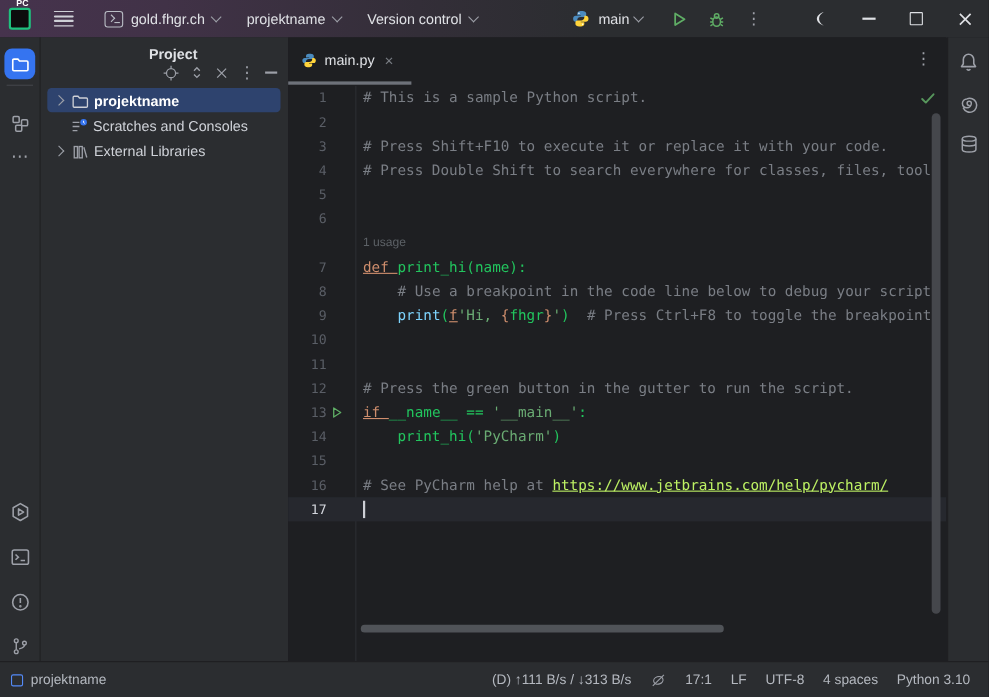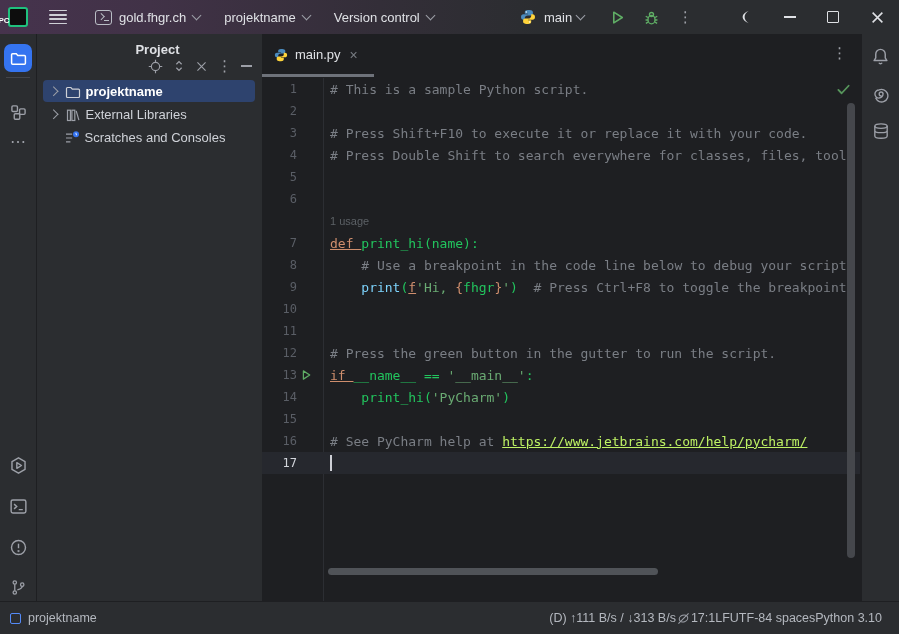--- a/index.html
+++ b/index.html
@@ -6,21 +6,21 @@
   #window{position:relative;width:899px;height:634px;background:#1e1f22;overflow:hidden;
           font-family:"Liberation Sans",sans-serif;color:#dfe1e5;font-size:13px;-webkit-font-smoothing:antialiased;}
   svg{display:block}
 
   
   .topbar{position:absolute;top:0;left:0;right:0;height:34px;
           background:linear-gradient(90deg,#46334d 0px,#413247 150px,#332e38 380px,#2b2d30 540px,#2b2d30 100%);
           display:flex;align-items:center;}
   .tb-left{display:flex;align-items:center;padding-left:8px;}
   .pc-logo{width:20px;height:20px;border:2px solid #1fc17e;border-radius:3px;background:#0d0d0d;
-           display:flex;flex-direction:row;align-items:flex-end;justify-content:center;box-sizing:border-box;gap:28px;}
+           display:flex;flex-direction:column;align-items:flex-end;justify-content:center;box-sizing:border-box;gap:28px;}
   .pc-logo .pc-t{font-size:8px;font-weight:bold;color:#fff;line-height:8px;letter-spacing:0;}
   .pc-logo .pc-u{width:7px;height:2px;background:#fff;margin-top:1px;}
   .burger{margin-left:17px;display:flex;flex-direction:column;gap:2.5px;padding:4px;}
   .burger i{display:block;width:18px;height:1.8px;background:#ced0d6;border-radius:1px;}
   .menu-btn{display:flex;align-items:center;gap:7px;margin-left:24px;color:#dfe1e5;}
   .chev{width:6px;height:6px;border-right:1.6px solid #9da0a8;border-bottom:1.6px solid #9da0a8;
         transform:rotate(45deg);margin-top:-4px;flex:none;}
   .term-ico{width:17px;height:15px;border:1.4px solid #b9bdc5;border-radius:3px;position:relative;box-sizing:border-box;flex:none;}
   .term-ico .a{position:absolute;left:3px;top:3px;width:3.5px;height:3.5px;border-right:1.3px solid #b9bdc5;border-top:1.3px solid #b9bdc5;transform:rotate(45deg);}
   .term-ico .b{position:absolute;right:2.5px;bottom:2.5px;width:4.5px;height:1.3px;background:#b9bdc5;}
@@ -83,21 +83,21 @@
 
   
   .rightstripe{position:absolute;top:34px;right:0;width:38px;bottom:32px;background:#2b2d30;border-left:1px solid #1e1f22;
                display:flex;flex-direction:column;align-items:center;padding-top:13px;gap:19px;box-sizing:border-box;}
 
   
   .statusbar{position:absolute;left:0;right:0;bottom:0;height:32px;background:#2b2d30;border-top:1px solid #1e1f22;
              display:flex;align-items:center;font-size:12.5px;color:#b4b8bf;}
   .sb-left{display:flex;align-items:center;gap:7px;margin-left:10px;}
   .sb-proj-ico{width:9px;height:9px;border:1.6px solid #548af7;border-radius:2px;}
-  .sb-right{margin-left:auto;display:flex;align-items:center;padding-right:17px;}
+  .sb-right{margin-left:auto;display:flex;align-items:center;gap:17px;padding-right:17px;}
   .sb-item{white-space:nowrap;}
 </style>
 </head>
 <body>
 
 <div id="window">
 
   <div class="topbar">
     <div class="tb-left">
       <div class="pc-logo">
@@ -255,44 +255,44 @@
     <div class="pp-tree" id="tree">
         <div class="tree-row selected">
           <span class="sel"></span>
           <span class="t-chev"></span>
           <span class="t-ico">
             <svg width="16" height="16" viewBox="0 0 16 16">
               <path d="M1.5 4.5c0-.6.4-1 1-1h3.4l1.4 1.6h6.2c.6 0 1 .4 1 1v6.4c0 .6-.4 1-1 1h-11c-.6 0-1-.4-1-1z" fill="none" stroke="#ced0d6" stroke-width="1.2"></path>
             </svg>
           </span>
           <span class="t-label">projektname</span>
-        </div>
-        <div class="tree-row">
-          <span class="t-chev"></span>
-          <span class="t-ico">
-            <svg width="16" height="16" viewBox="0 0 16 16" fill="none" stroke="#9da0a8" stroke-width="1.2">
-              <rect x="2.5" y="3.2" width="2.9" height="10.3"></rect>
-              <rect x="6.9" y="3.2" width="2.9" height="10.3"></rect>
-              <path d="M11.2 3.9l2.7 9.3"></path>
-            </svg>
-          </span>
-          <span class="t-label">External Libraries</span>
         </div>
         <div class="tree-row">
           <span class="t-chev none"></span>
           <span class="t-ico">
             <svg width="16" height="16" viewBox="0 0 16 16">
               <g fill="none" stroke="#9da0a8" stroke-width="1.2">
                 <path d="M2 4.2h6.2M2 8h6.2M2 11.8h4.4"></path>
               </g>
               <circle cx="12" cy="4.2" r="3" fill="#3574f0"></circle>
               <path d="M12 2.8v1.6l1 .7" stroke="#fff" stroke-width=".9" fill="none"></path>
             </svg>
           </span>
           <span class="t-label">Scratches and Consoles</span>
+        </div>
+        <div class="tree-row">
+          <span class="t-chev"></span>
+          <span class="t-ico">
+            <svg width="16" height="16" viewBox="0 0 16 16" fill="none" stroke="#9da0a8" stroke-width="1.2">
+              <rect x="2.5" y="3.2" width="2.9" height="10.3"></rect>
+              <rect x="6.9" y="3.2" width="2.9" height="10.3"></rect>
+              <path d="M11.2 3.9l2.7 9.3"></path>
+            </svg>
+          </span>
+          <span class="t-label">External Libraries</span>
         </div>
       </div>
   </div>
 
   <div class="editor">
     <div class="tabbar">
       <div class="tab">
         <span>
           <svg width="14" height="14" viewBox="0 0 16 16">
             <path fill="#4b8bbe" d="M7.9 1C6.1 1 4.8 1.8 4.8 3.2v1.6h3.3v.5H3.4C2 5.3 1 6.3 1 8s1 2.7 2.4 2.7h1.4V9c0-1.5 1.3-2.6 2.9-2.6h3.2c1.2 0 2-.8 2-2V3.2C12.9 1.9 11.3 1 9.6 1z"></path>

